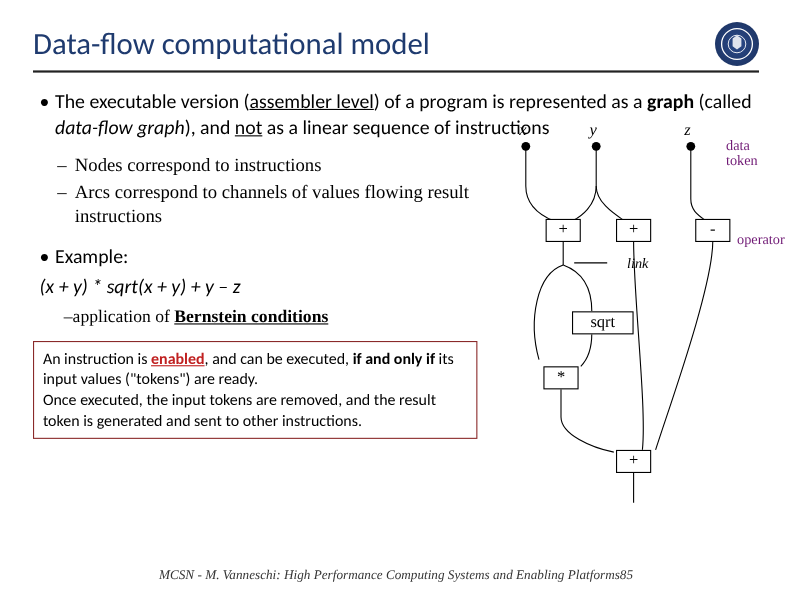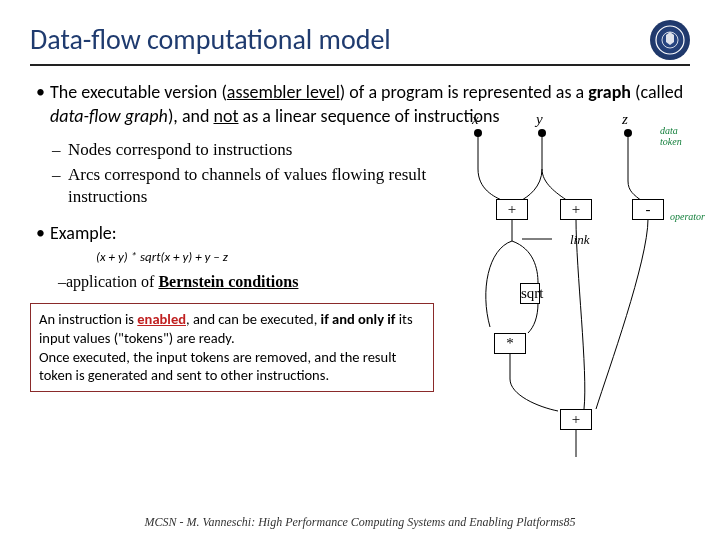--- a/index.html
+++ b/index.html
@@ -49,23 +49,22 @@
     margin-left: 22px;
   }
   .sub-list .sub-item { display: flex; margin-bottom: 2px; }
   .sub-list .dash { width: 16px; flex-shrink: 0; }
   .cols { display: flex; }
   .left-col { flex: 0 0 390px; }
   .right-col { flex: 1; position: relative; }
   .example { margin-top: 12px; }
   .example-formula {
     font-style: italic;
-    margin-left: 60px;
     margin-top: 2px;
-    font-size: 13px;
+    font-size: 18px;
   }
   .sub-app {
     font-family: "Times New Roman", serif;
     font-size: 16px;
     margin-left: 22px;
     margin-top: 6px;
     display: flex;
   }
   .note-box {
     border: 1px solid #8a2a2a;
@@ -108,23 +107,22 @@
   }
   .token {
     position: absolute;
     width: 8px; height: 8px;
     border-radius: 50%;
     background: #000;
   }
   .side-label {
     position: absolute;
     font-family: "Times New Roman", serif;
-    font-style: italic;
-    font-size: 10px;
-    color: #15803d;
+    font-size: 13px;
+    color: #701a75;
     line-height: 1.1;
   }
 </style>
 </head>
 <body>
 
 <div class="slide">
   <div class="header">
     <div class="title">Data-flow computational model</div>
     <div class="logo">
@@ -217,21 +215,21 @@
           <div class="diagram-label" style="top:-2px;left:34px">x</div>
           <div class="diagram-label" style="top:-2px;left:98px">y</div>
           <div class="diagram-label" style="top:-2px;left:184px">z</div>
           <div class="token" style="top:18px;left:36px"></div>
           <div class="token" style="top:18px;left:100px"></div>
           <div class="token" style="top:18px;left:186px"></div>
 
           <div class="op-box" style="top:88px;left:58px;width:32px">+</div>
           <div class="op-box" style="top:88px;left:122px;width:32px">+</div>
           <div class="op-box" style="top:88px;left:194px;width:32px">-</div>
-          <div class="op-box" style="top:172px;left:82px;width:20px">sqrt</div>
+          <div class="op-box" style="top:172px;left:82px;width:56px">sqrt</div>
           <div class="op-box" style="top:222px;left:56px;width:32px">*</div>
           <div class="op-box" style="top:298px;left:122px;width:32px">+</div>
 
           <div class="diagram-label" style="top:120px;left:132px;font-size:13px">link</div>
 
           <div class="side-label" style="top:14px;left:222px;white-space:pre">data
 token</div>
           <div class="side-label" style="top:100px;left:232px">operator</div>
         </div>
       </div>

